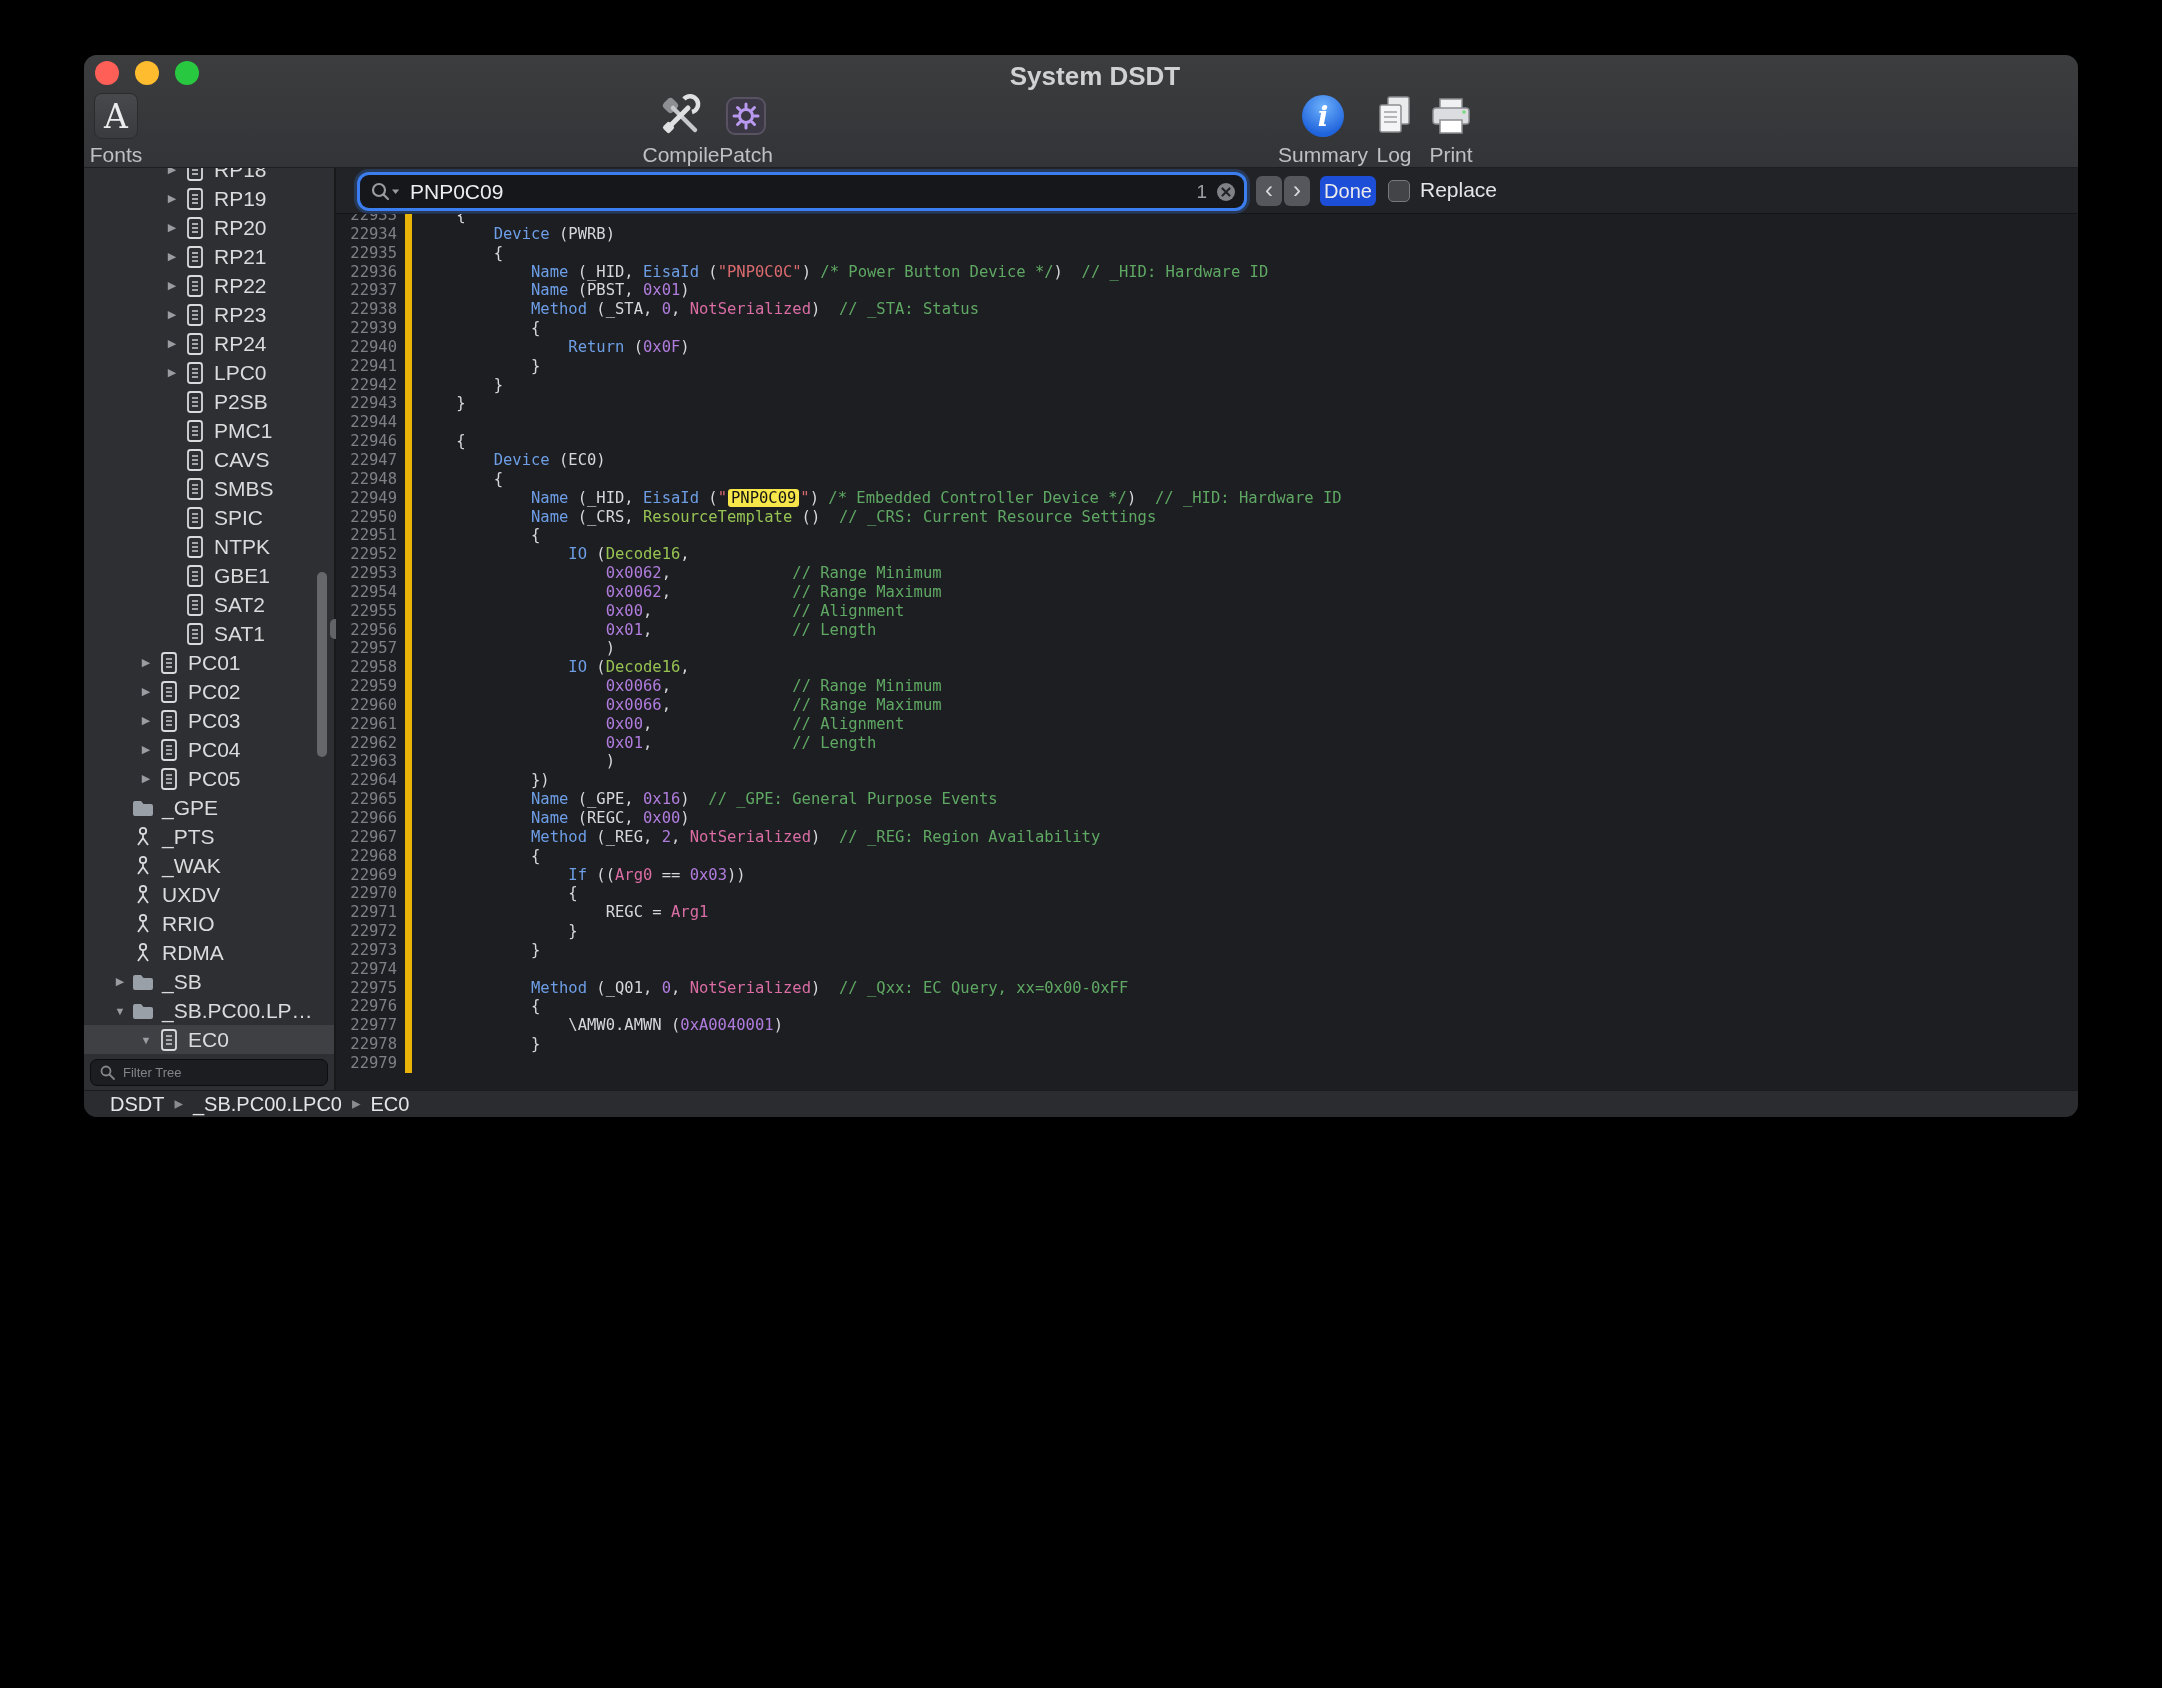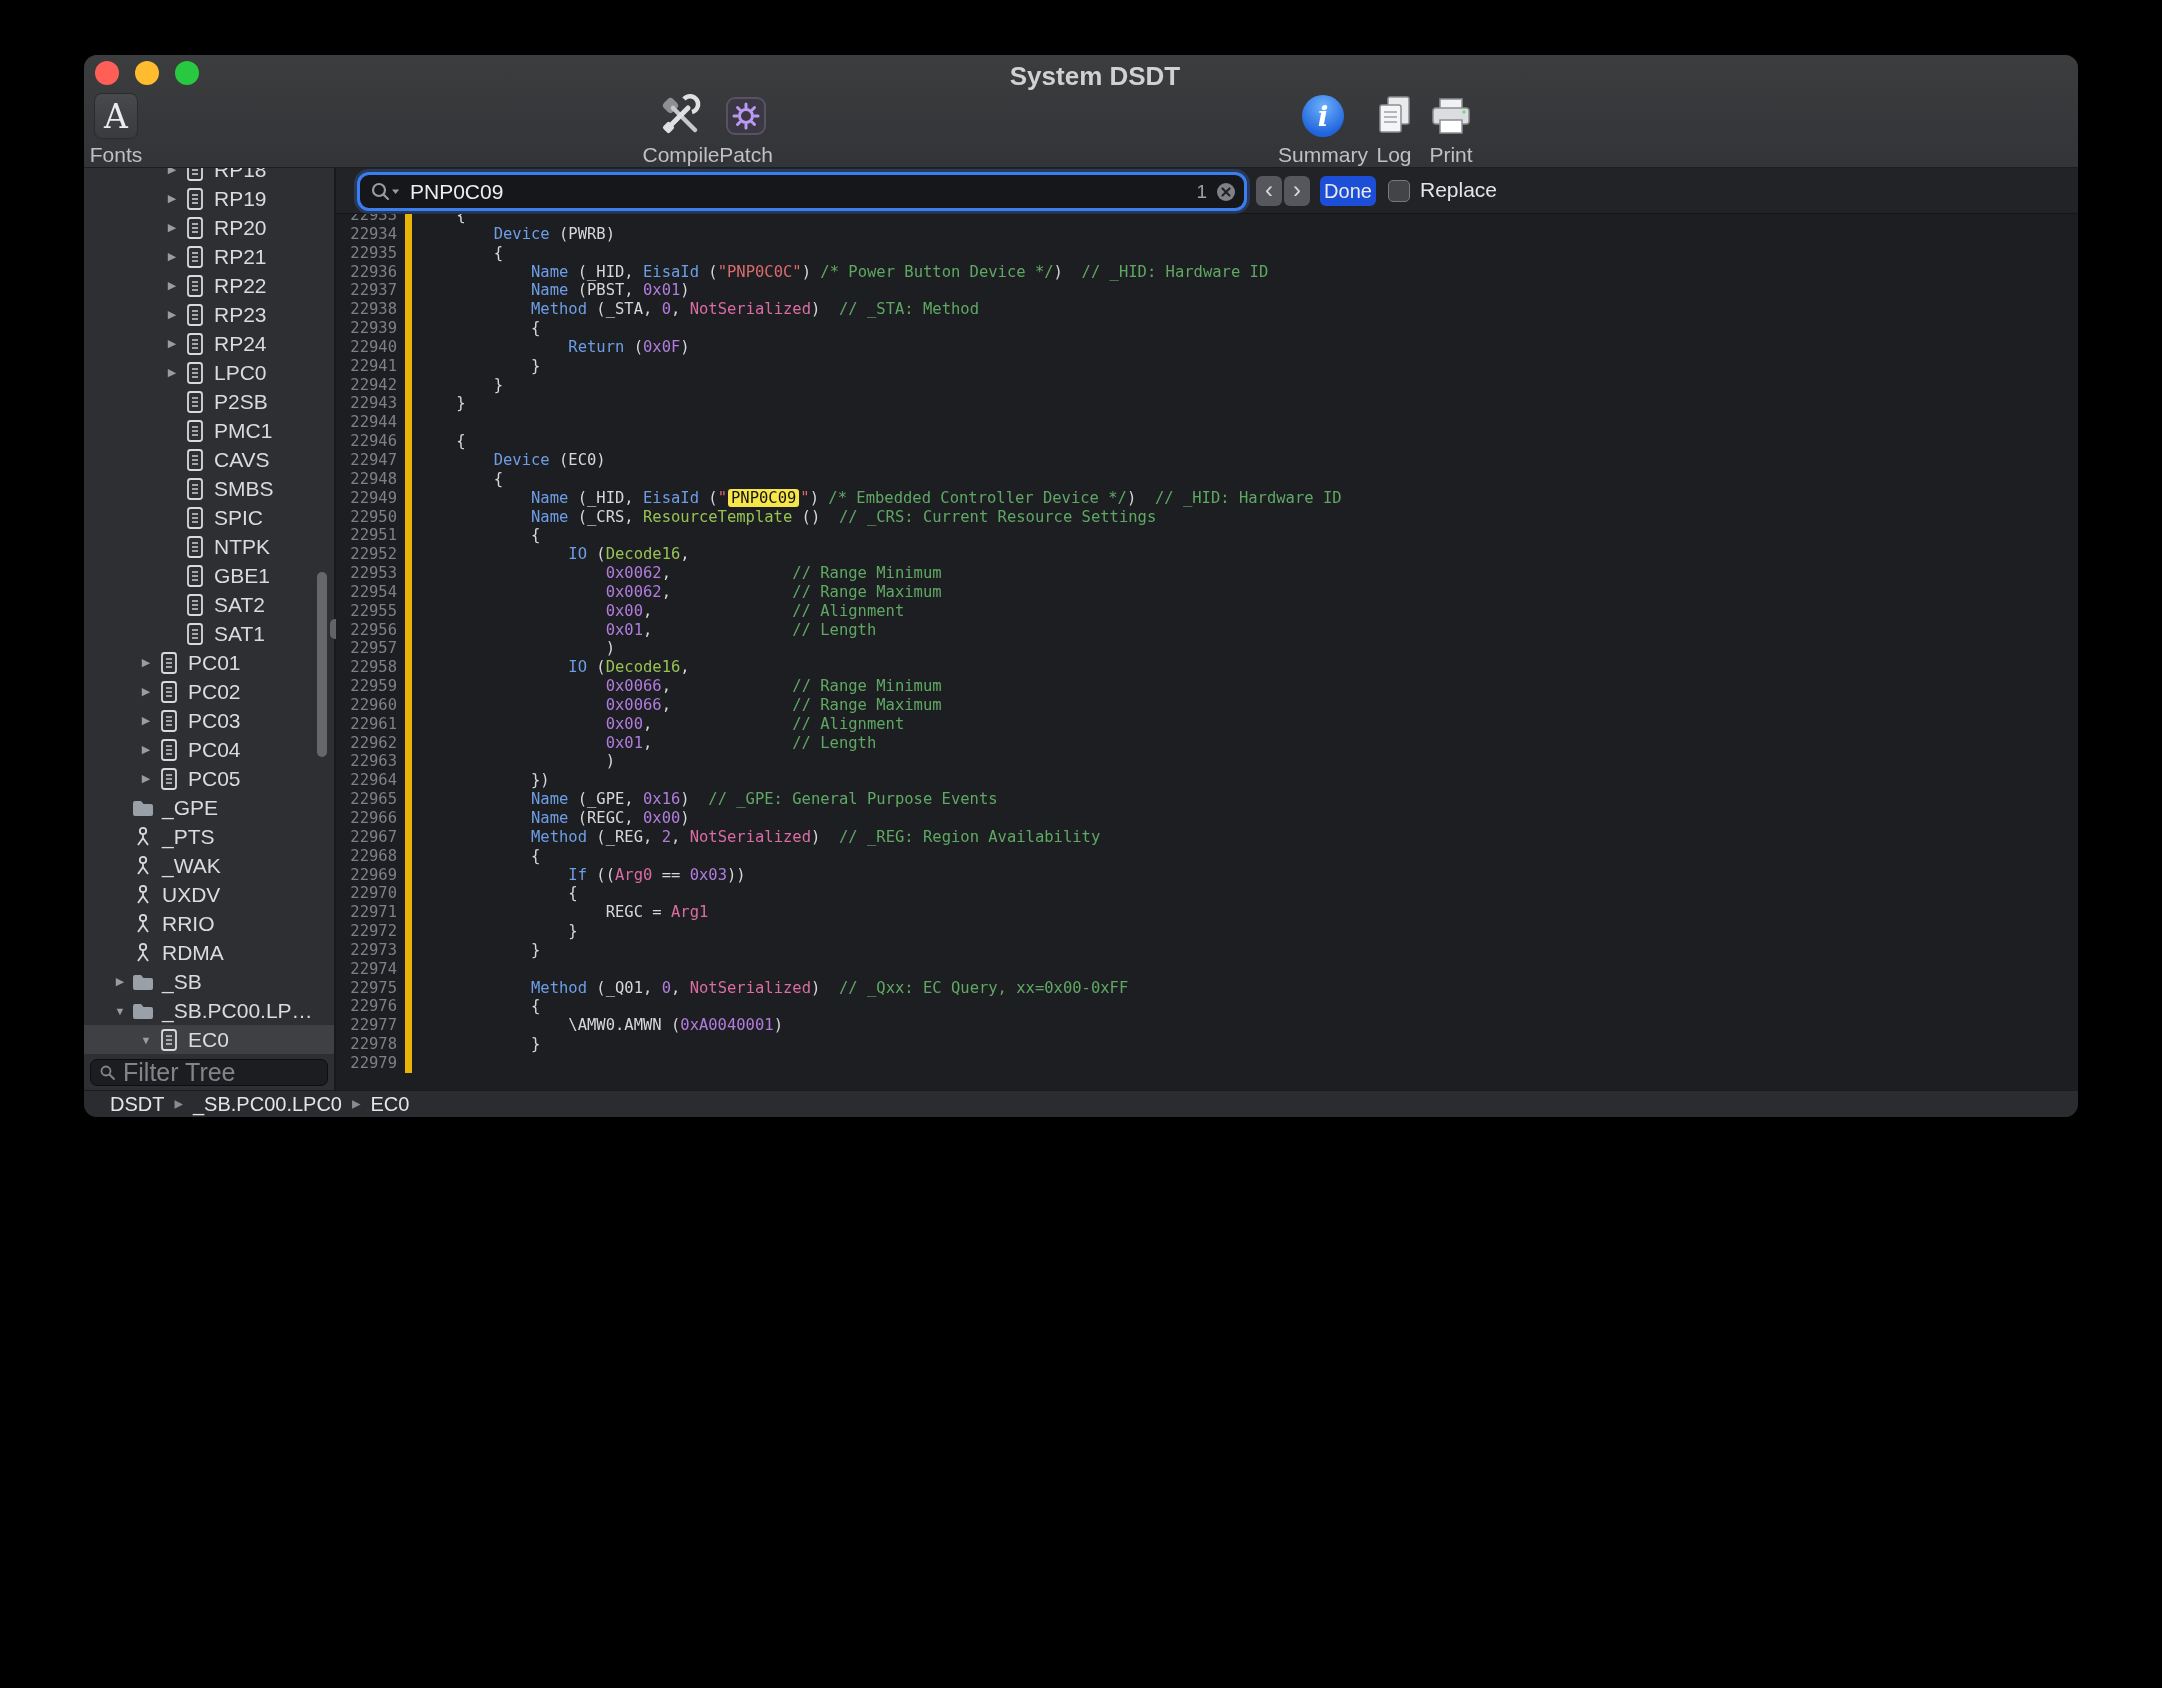--- a/index.html
+++ b/index.html
@@ -34,21 +34,21 @@
   .trow { height:29px; display:flex; align-items:center; font-size:21px; color:#dadbdd; white-space:nowrap; }
   .trow.lvl1 { padding-left:26px; } .trow.lvl2 { padding-left:52px; } .trow.lvl3 { padding-left:78px; }
   .trow.sel { background:var(--selrow,#3e4044); }
   .disc { width:20px; flex:none; text-align:center; font-size:11px; color:#9b9ca1; }
   .ticon { width:26px; flex:none; display:flex; align-items:center; justify-content:center; margin-right:6px; }
   .scroll-thumb { position:absolute; right:7px; top:404px; width:10px; height:185px;
                   background:#95969a; opacity:.55; border-radius:5px; }
   .filter-box { position:absolute; left:6px; right:6px; bottom:4px; height:27px;
                 background:#1c1d20; border:1px solid #0d0d0f; border-radius:7px;
                 display:flex; align-items:center; padding:0 8px; }
-  .filter-input { background:transparent; border:0; outline:0; color:#d8d8da; font-size:25px; width:100%; margin-left:6px; }
+  .filter-input { background:transparent; border:0; outline:0; color:#d8d8da; font-size:13px; width:100%; margin-left:6px; }
   .filter-input::placeholder { color:#83848a; }
 
   .divider { position:absolute; left:250px; top:113px; width:2px; bottom:27px; background:#18191b; }
   .divider-handle { position:absolute; left:246px; top:564px; width:11px; height:20px;
                     border-radius:5px; background:#626367; }
 
   
   .main { position:absolute; left:252px; top:113px; right:0; bottom:27px; background:#1d1e22; }
   .findbar { position:absolute; left:0; top:0; right:0; height:46px; background:#222327;
              border-bottom:1px solid #141519; }
@@ -589,21 +589,21 @@
       <span class="checkbox"></span>
       <span class="replace-label">Replace</span>
     </div>
     <div class="editor">
       <div class="code-lines" id="code-lines">
           <div class="cline"><span class="lnum">22933</span><span class="ltext"><span class="tok-p">    {</span></span></div>
           <div class="cline"><span class="lnum">22934</span><span class="ltext"><span class="tok-p">        </span><span class="tok-k">Device</span><span class="tok-p"> (PWRB)</span></span></div>
           <div class="cline"><span class="lnum">22935</span><span class="ltext"><span class="tok-p">        {</span></span></div>
           <div class="cline"><span class="lnum">22936</span><span class="ltext"><span class="tok-p">            </span><span class="tok-k">Name</span><span class="tok-p"> (_HID, </span><span class="tok-k">EisaId</span><span class="tok-p"> (</span><span class="tok-s">"PNP0C0C"</span><span class="tok-p">) </span><span class="tok-c">/* Power Button Device */</span><span class="tok-p">)  </span><span class="tok-c">// _HID: Hardware ID</span></span></div>
           <div class="cline"><span class="lnum">22937</span><span class="ltext"><span class="tok-p">            </span><span class="tok-k">Name</span><span class="tok-p"> (PBST, </span><span class="tok-d">0x01</span><span class="tok-p">)</span></span></div>
-          <div class="cline"><span class="lnum">22938</span><span class="ltext"><span class="tok-p">            </span><span class="tok-k">Method</span><span class="tok-p"> (_STA, </span><span class="tok-d">0</span><span class="tok-p">, </span><span class="tok-a">NotSerialized</span><span class="tok-p">)  </span><span class="tok-c">// _STA: Method</span></span></div>
+          <div class="cline"><span class="lnum">22938</span><span class="ltext"><span class="tok-p">            </span><span class="tok-k">Method</span><span class="tok-p"> (_STA, </span><span class="tok-d">0</span><span class="tok-p">, </span><span class="tok-a">NotSerialized</span><span class="tok-p">)  </span><span class="tok-c">// _STA: Status</span></span></div>
           <div class="cline"><span class="lnum">22939</span><span class="ltext"><span class="tok-p">            {</span></span></div>
           <div class="cline"><span class="lnum">22940</span><span class="ltext"><span class="tok-p">                </span><span class="tok-k">Return</span><span class="tok-p"> (</span><span class="tok-d">0x0F</span><span class="tok-p">)</span></span></div>
           <div class="cline"><span class="lnum">22941</span><span class="ltext"><span class="tok-p">            }</span></span></div>
           <div class="cline"><span class="lnum">22942</span><span class="ltext"><span class="tok-p">        }</span></span></div>
           <div class="cline"><span class="lnum">22943</span><span class="ltext"><span class="tok-p">    }</span></span></div>
           <div class="cline"><span class="lnum">22944</span><span class="ltext"></span></div>
           <div class="cline"><span class="lnum">22946</span><span class="ltext"><span class="tok-p">    {</span></span></div>
           <div class="cline"><span class="lnum">22947</span><span class="ltext"><span class="tok-p">        </span><span class="tok-k">Device</span><span class="tok-p"> (EC0)</span></span></div>
           <div class="cline"><span class="lnum">22948</span><span class="ltext"><span class="tok-p">        {</span></span></div>
           <div class="cline"><span class="lnum">22949</span><span class="ltext"><span class="tok-p">            </span><span class="tok-k">Name</span><span class="tok-p"> (_HID, </span><span class="tok-k">EisaId</span><span class="tok-p"> (</span><span class="tok-s">"</span><span class="tok-h">PNP0C09</span><span class="tok-s">"</span><span class="tok-p">) </span><span class="tok-c">/* Embedded Controller Device */</span><span class="tok-p">)  </span><span class="tok-c">// _HID: Hardware ID</span></span></div>

